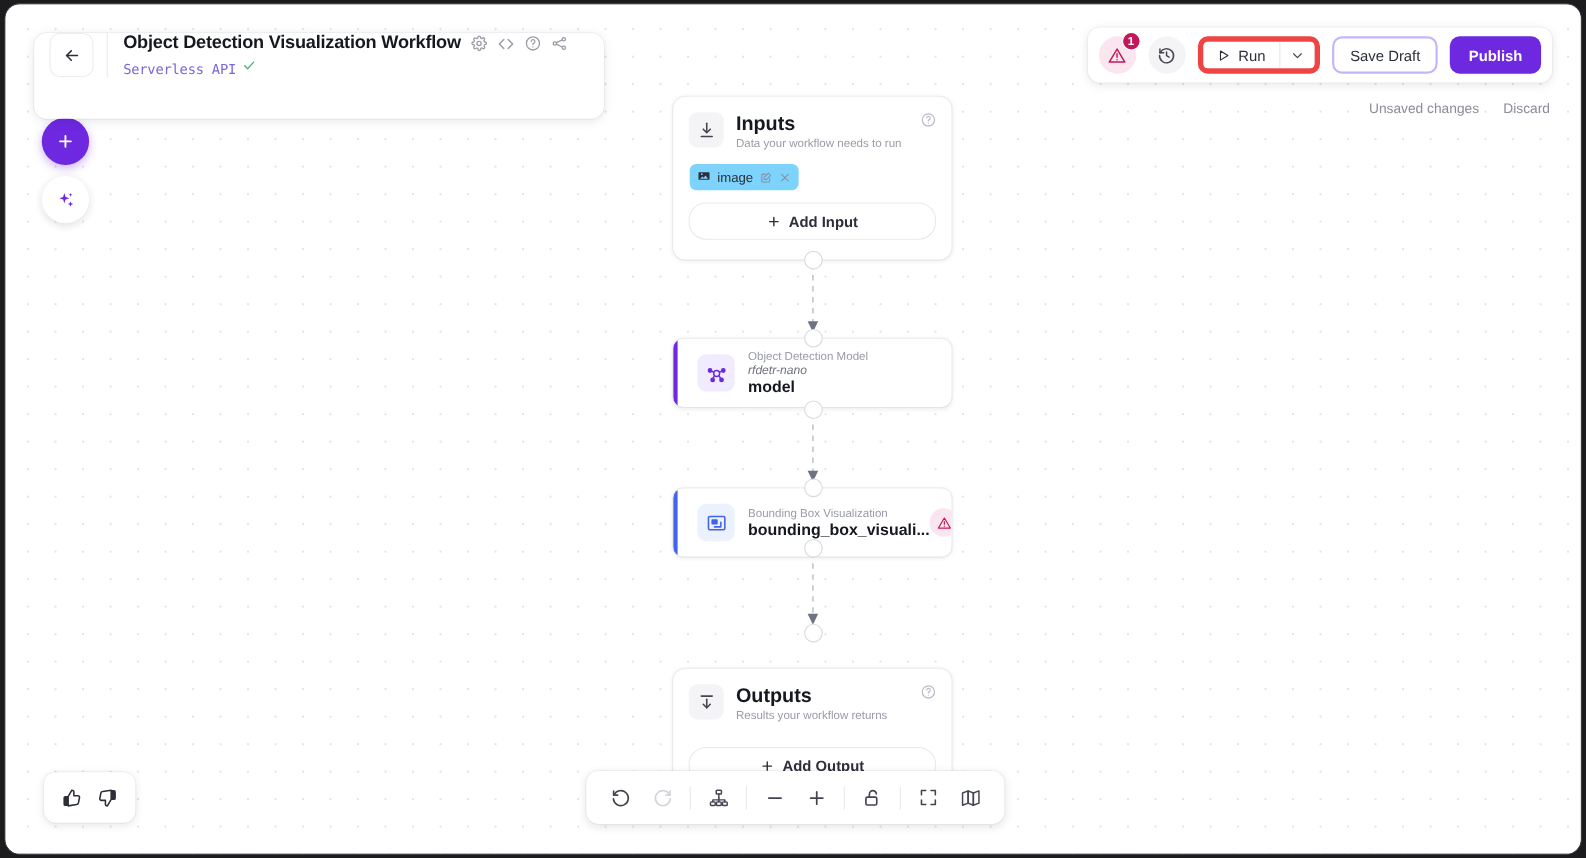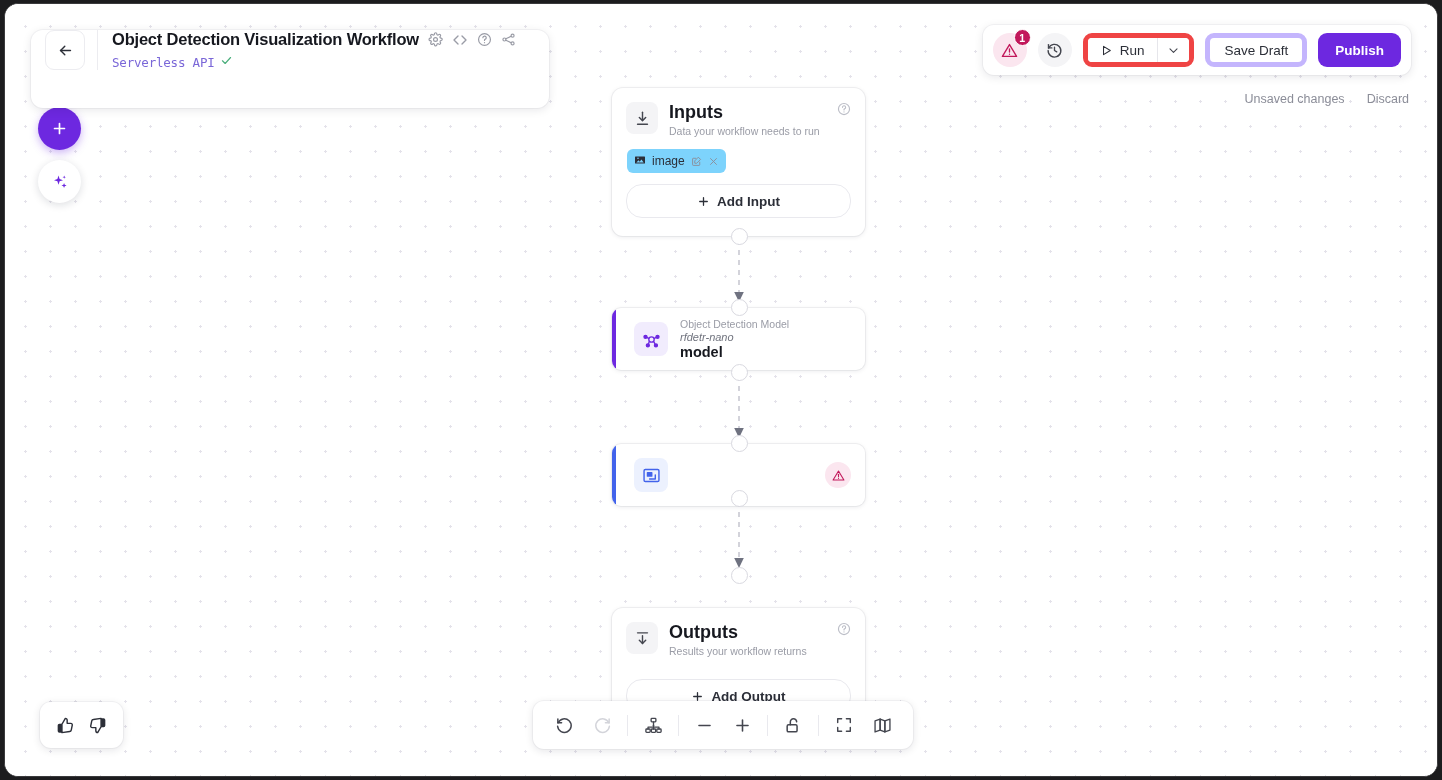--- a/index.html
+++ b/index.html
@@ -147,21 +147,21 @@
     cursor: pointer; background: #fff;
   }
   #run-dropdown {
     width: 32px; height: 100%;
     border-left: 1px solid #e6e6eb;
     display: flex; align-items: center; justify-content: center;
     cursor: pointer; background: #fff;
   }
   #save-draft {
     height: 34px; padding: 0 14px;
-    border: 5px solid #c4b5fd; border-radius: 9px;
+    border: 2px solid #c4b5fd; border-radius: 9px;
     background: #fff;
     font-size: 13.5px; color: #2c2f38; font-family: inherit;
     display: flex; align-items: center;
     cursor: pointer;
   }
   #publish {
     height: 34px; padding: 0 17px;
     border: none; border-radius: 9px;
     background: #6d28e0; color: #fff;
     font-size: 13.5px; font-weight: bold; font-family: inherit;
@@ -376,20 +376,24 @@
     <div class="handle" style="left:726px; top:360px;"></div>
 
     <div class="step-node" style="left:607px; top:440px; width:253px;">
       <div class="accent" style="background:#4263eb;"></div>
       <div class="step-icon" style="background:#ecf1fe;">
         <svg width="19" height="19" viewBox="0 0 24 24" fill="none" stroke="#4263eb" stroke-width="1.8">
           <rect x="2.6" y="4.4" width="18.8" height="15.2" rx="1.6"></rect>
           <rect x="6" y="7.6" width="7.2" height="6" rx=".8" fill="#4263eb" stroke="none"></rect>
           <path d="M9.6 16.4h7.2v-5.2" stroke-linecap="round" stroke-linejoin="round"></path>
         </svg>
+      </div>
+      <div>
+        <div class="step-kind">Bounding Box Visualization</div>
+        <div class="step-name">bounding_box_visuali...</div>
       </div>
       <div class="node-warn">
         <svg width="13" height="13" viewBox="0 0 24 24" fill="none" stroke="#c2185b" stroke-width="2" stroke-linecap="round" stroke-linejoin="round">
           <path d="M12 3.6 22 20.4H2z"></path>
             <path d="M12 9.6v4.6"></path>
             <path d="M12 17.3h.01"></path>
         </svg>
       </div>
     </div>
     <div class="handle" style="left:726px; top:431px;"></div>

